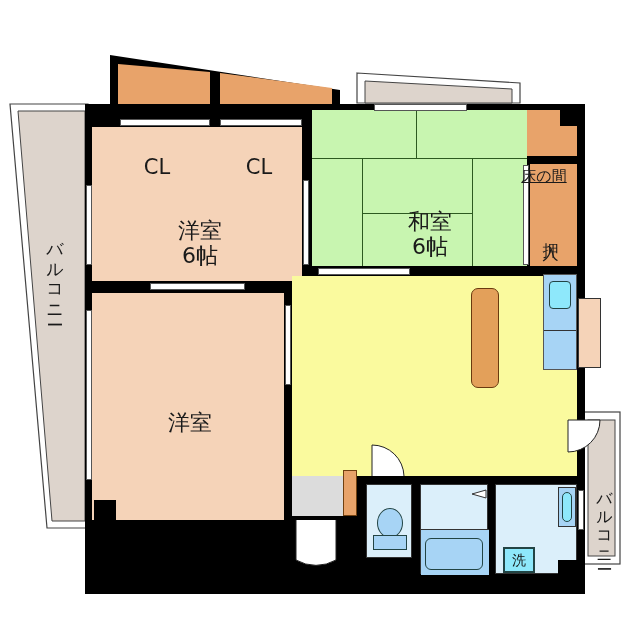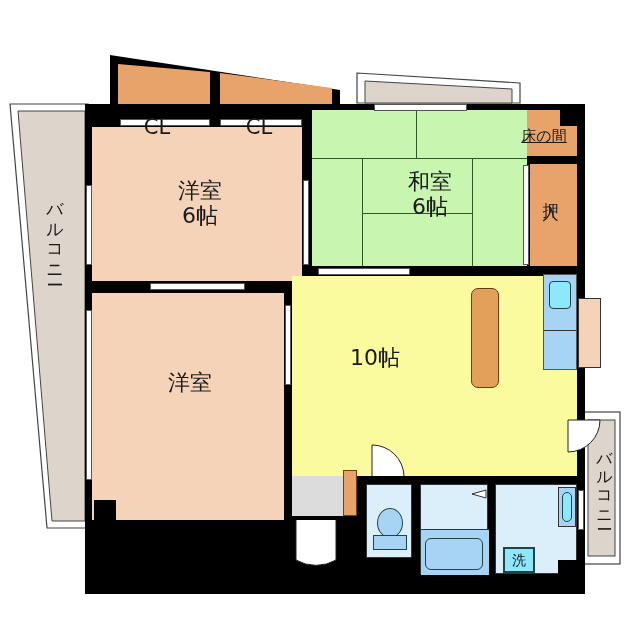--- a/index.html
+++ b/index.html
@@ -1,21 +1,21 @@
 <!DOCTYPE html>
 <html><head>
   <meta charset="utf-8">
   <style>
     html, body { margin:0; padding:0; background:#ffffff; }
     body { width:640px; height:640px; position:relative; overflow:hidden;
            font-family:"DejaVu Sans","Liberation Sans",sans-serif; color:#111; }
     .abs { position:absolute; box-sizing:border-box; }
     .wall { position:absolute; background:#000; }
     .win { position:absolute; background:#fff; border:1px solid #555; box-sizing:border-box; }
-    .label { position:absolute; text-align:center; line-height:1.15; color:#1a1a1a; }
+    .label { position:absolute; text-align:center; line-height:1.15; color:#1a1a1a;margin-top:40px; }
     .vtext { writing-mode:vertical-rl; text-orientation:upright; letter-spacing:2px; }
     svg { position:absolute; left:0; top:0; }
   </style>
 </head>
 <body>
 
 <svg width="640" height="640">
 
   <polygon points="10,104 88,104 88,528 47,528" fill="#fff" stroke="#444" stroke-width="1.2"></polygon>
   <polygon points="18,111 85,111 85,521 52,521" fill="#ddd4cc" stroke="#444" stroke-width="1"></polygon>
@@ -104,18 +104,17 @@
   <div>6帖</div>
 </div>
 <div class="label" style="left:140px;top:370px;width:100px;font-size:22px;">
   <div>洋室</div>
 </div>
 <div class="label" style="left:380px;top:169px;width:100px;font-size:22px;">
   <div>和室</div>
   <div>6帖</div>
 </div>
 <div class="label" style="left:325px;top:345px;width:100px;font-size:22px;">
-  <div>10帖</div>
 </div>
 <div class="label" style="left:509px;top:128px;width:70px;font-size:15px;text-decoration:underline;">床の間</div>
 <div class="label vtext" style="left:541px;top:190px;font-size:16px;">押入</div>
 <div class="label vtext" style="left:45px;top:190px;font-size:17px;">バルコニー</div>
 <div class="label vtext" style="left:595px;top:440px;font-size:16px;">バルコニー</div>
 
 </body></html>

